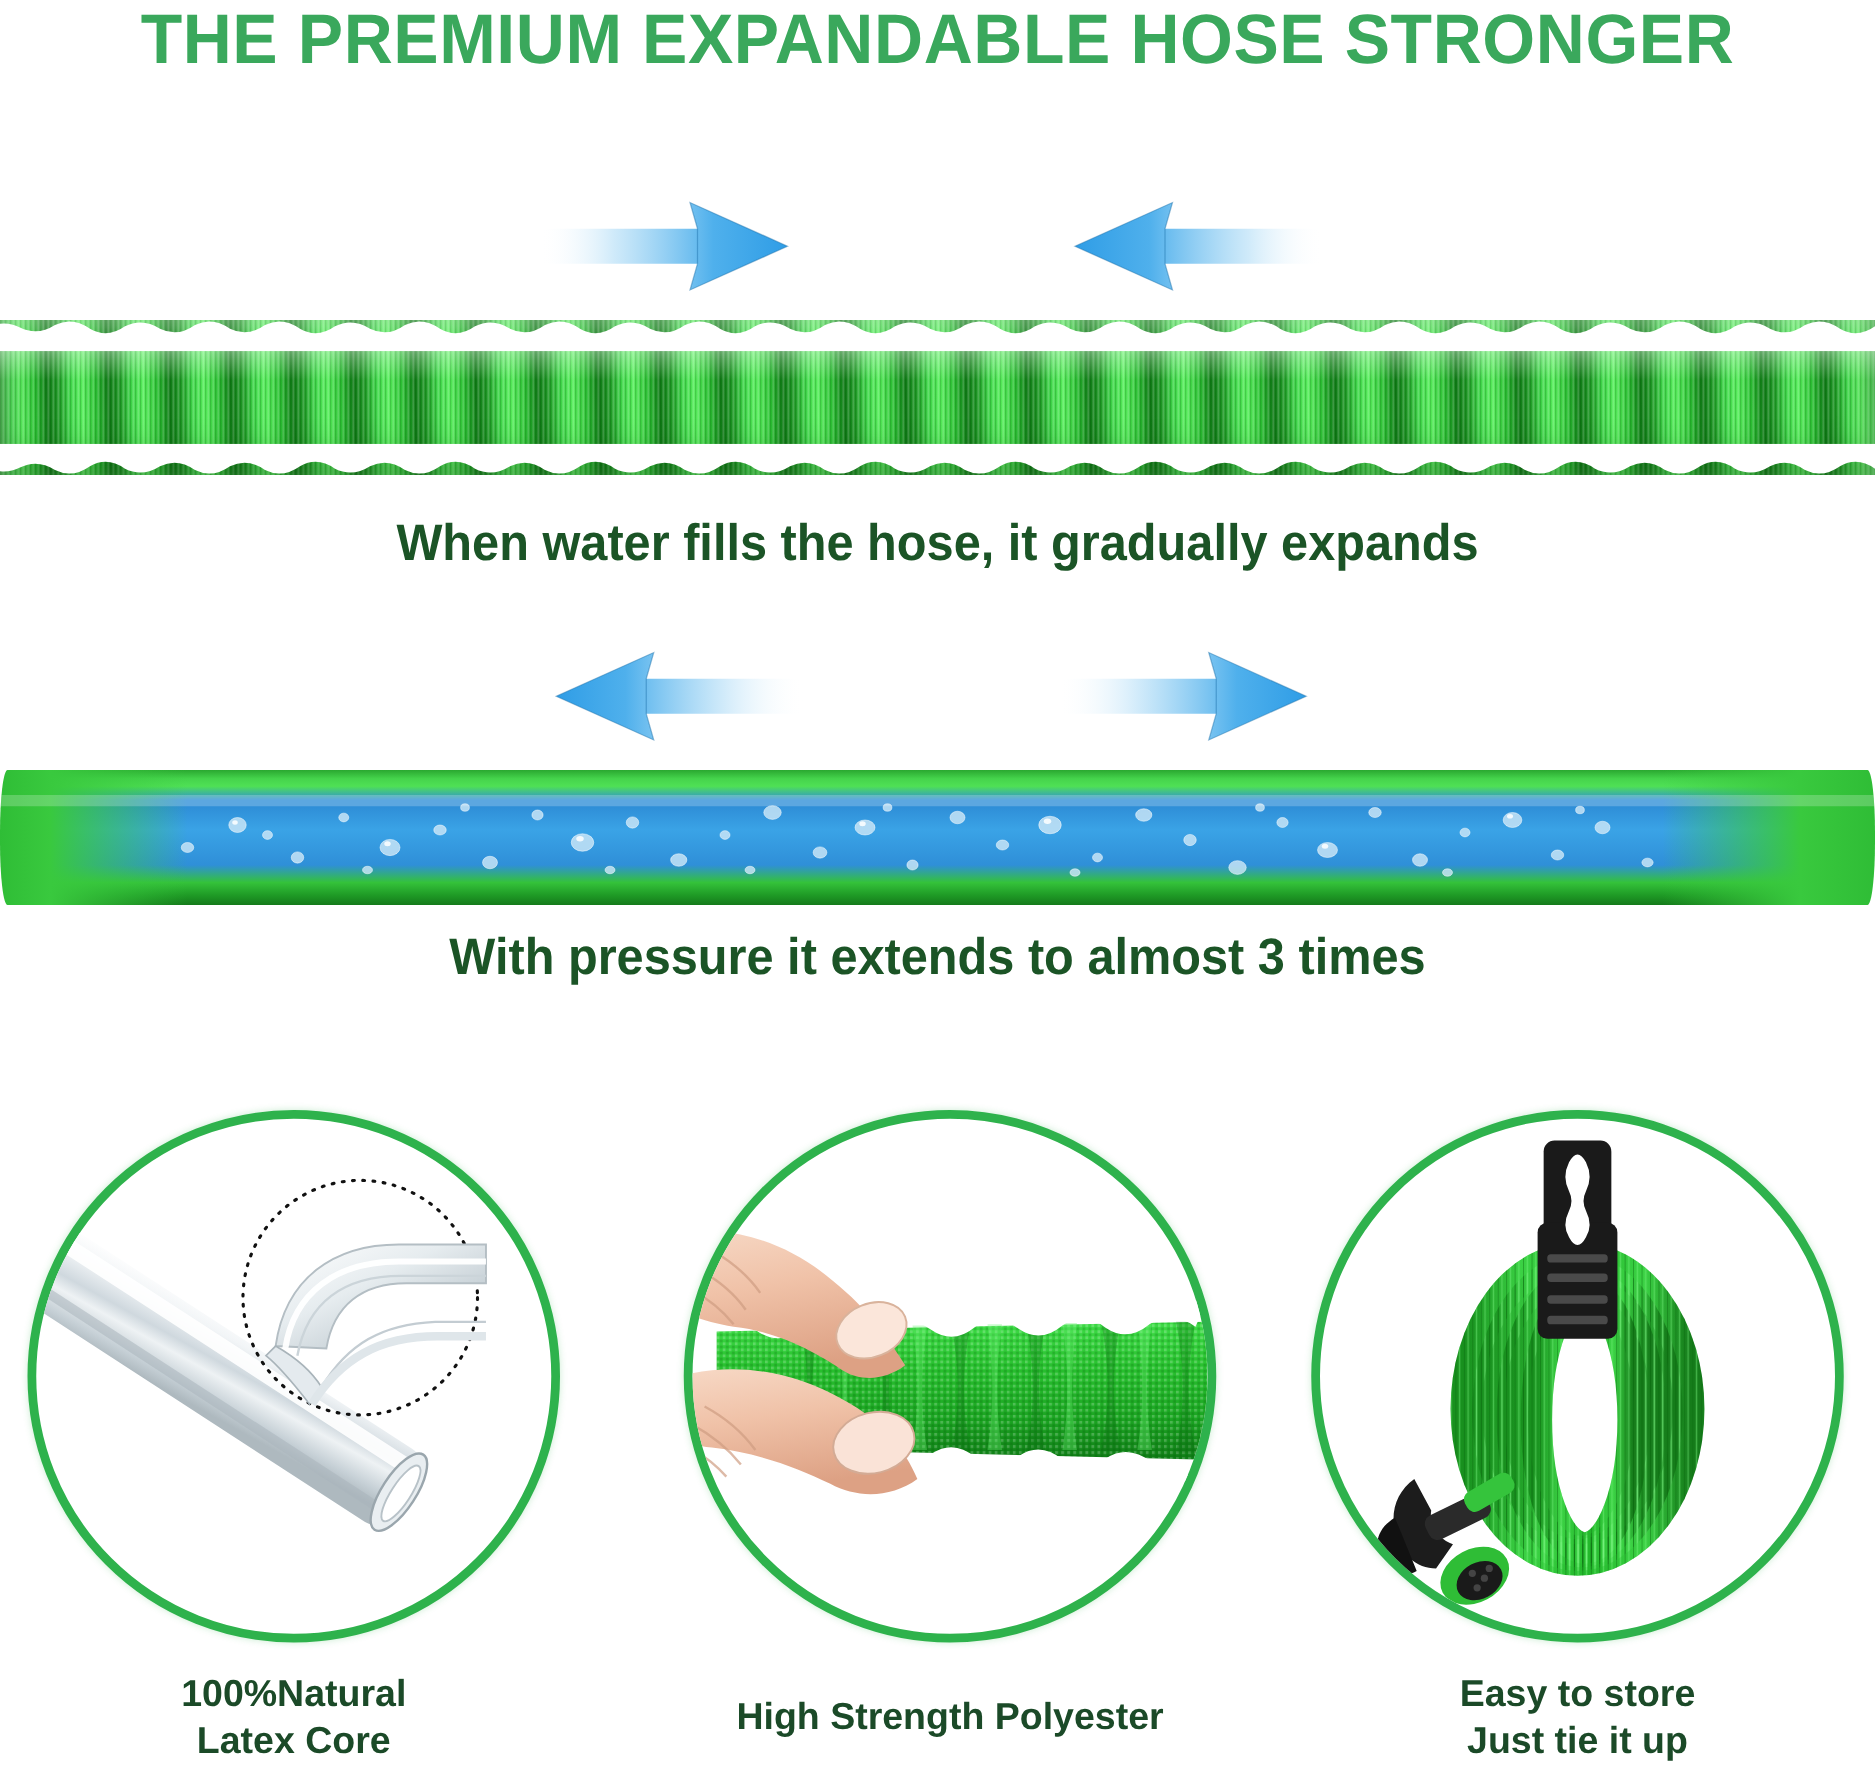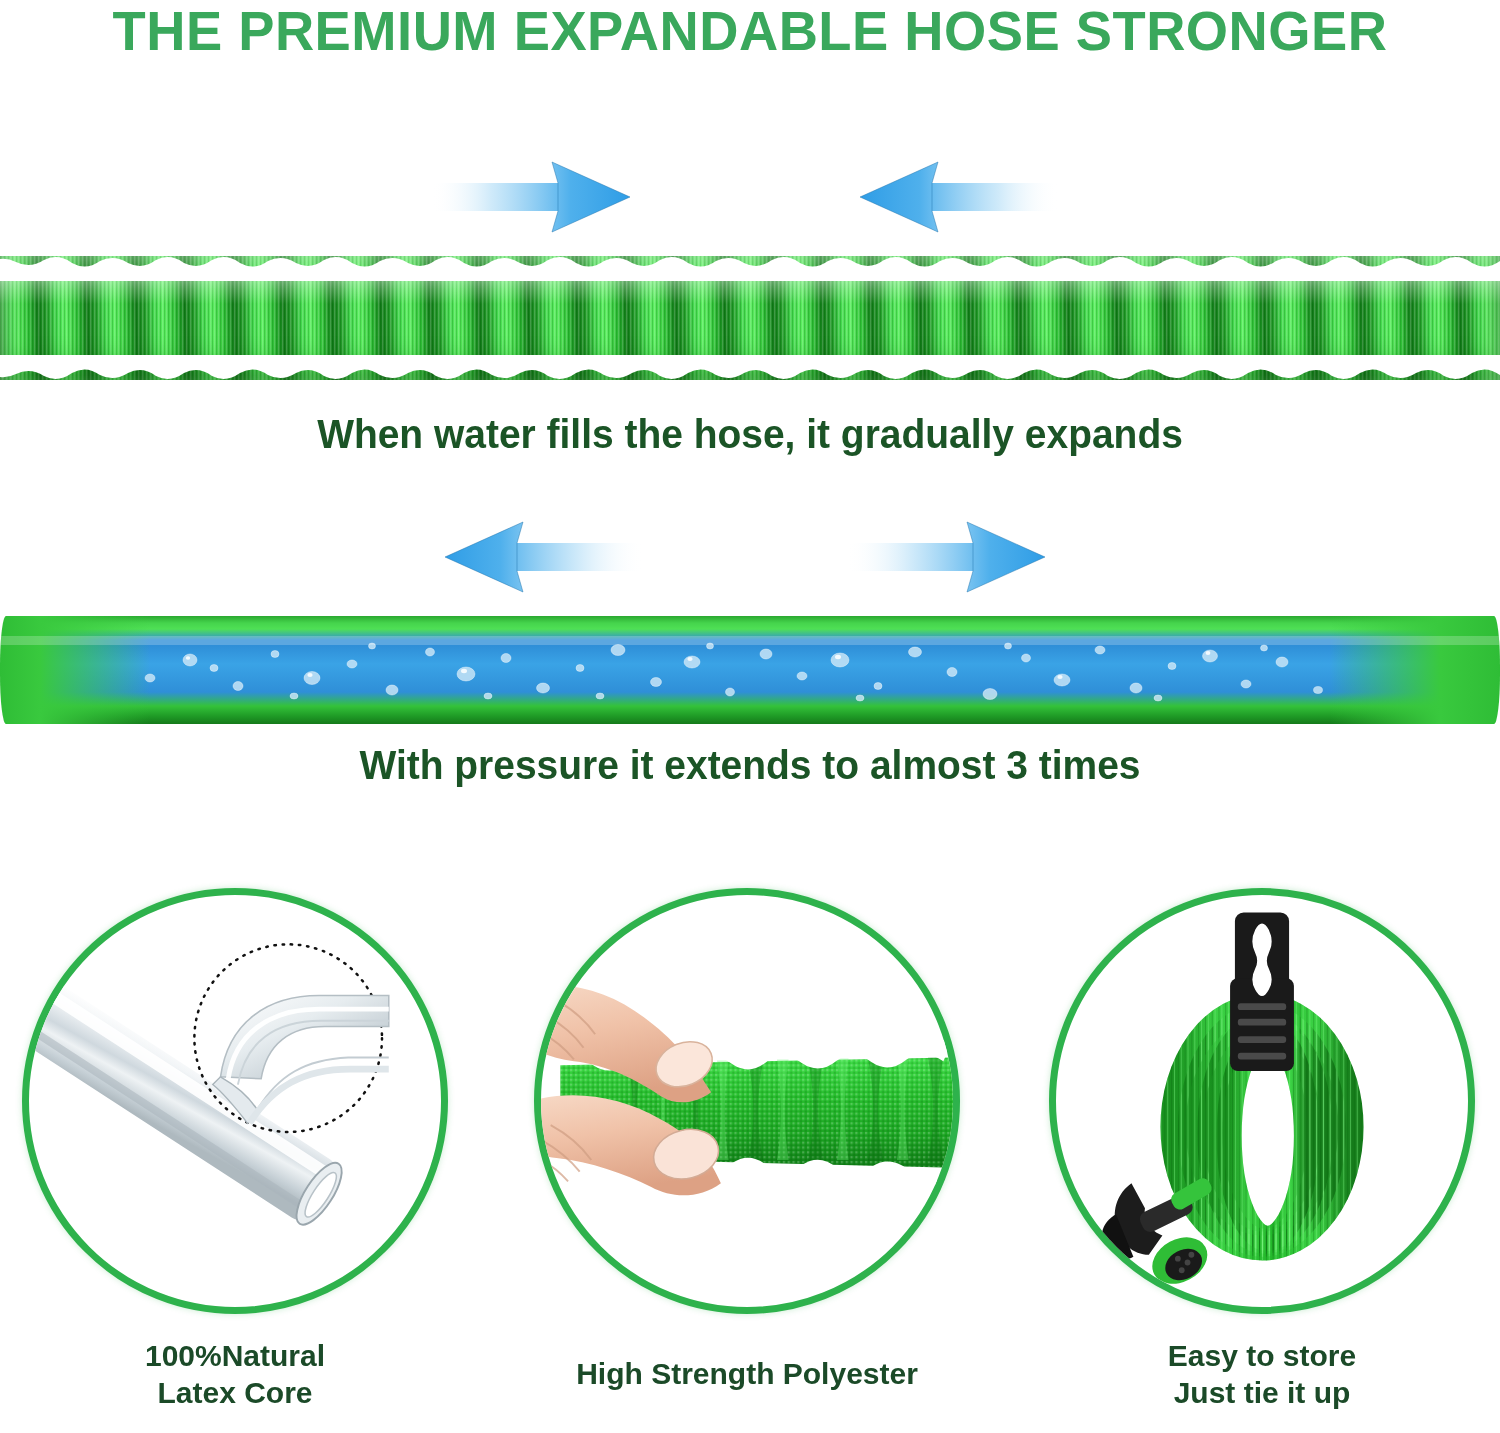--- a/index.html
+++ b/index.html
@@ -109,21 +109,21 @@
     transform-origin:center top;
     white-space:nowrap;
   }
   #caption-expand{top:411px;}
   #caption-extend{top:742px;}
 
   
   #features{position:absolute;left:0;top:880px;width:1237px;height:553px;padding-left:32px;}
   .feature{position:absolute;top:0;width:460px;height:553px;}
   #feature-1{left:5px;}
-  #feature-2{left:517px;}
+  #feature-2{left:530px;}
   #feature-3{left:1032px;text-decoration:underline;}
 
   .circle{
     position:absolute;left:17px;top:8px;
     width:426px;height:426px;
     border-radius:50%;
     border:7px solid #2eb24c;
     box-sizing:border-box;
     overflow:hidden;
     background:#ffffff;

